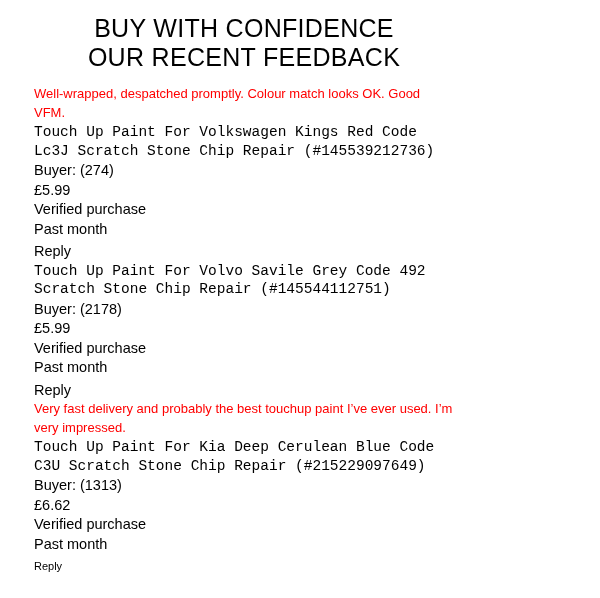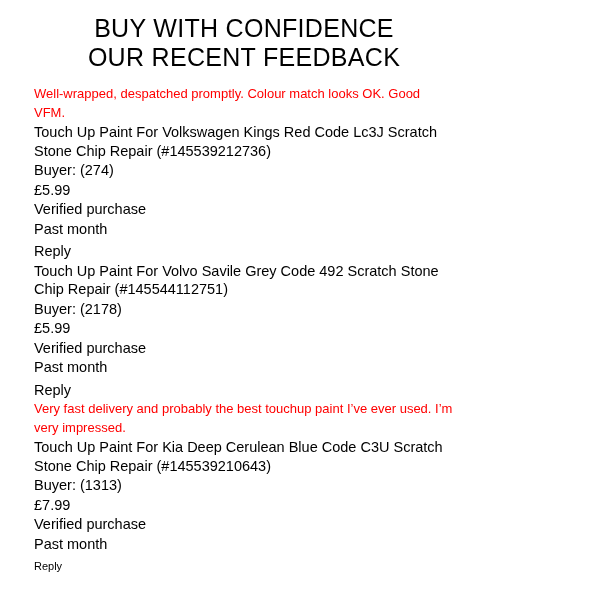--- a/index.html
+++ b/index.html
@@ -44,20 +44,21 @@
     color: #ff0000;
     font-size: 13px;
     line-height: 18.5px;
     margin: 0 0 1px 0;
   }
   .item-title {
     font-size: 14.5px;
     line-height: 18.5px;
     margin: 0 4px 1px 0;
     color: #000;
+    font-family: Liberation Mono, monospace;
   }
   .meta {
     font-size: 14.5px;
     line-height: 18.5px;
     margin: 0 0 1px 0;
     color: #000;
   }
   .reply {
     font-size: 14.5px;
     line-height: 18.5px;
@@ -97,23 +98,23 @@
       <p class="item-title">Touch Up Paint For Volvo Savile Grey Code 492 Scratch Stone Chip Repair (#145544112751)</p>
       <p class="meta">Buyer:  (2178)</p>
       <p class="meta">£5.99</p>
       <p class="meta">Verified purchase</p>
       <p class="meta">Past month</p>
       <p class="reply">Reply</p>
     </div>
 
     <div class="feedback-item">
       <p class="comment">Very fast delivery and probably the best touchup paint I’ve ever used. I’m very impressed.</p>
-      <p class="item-title">Touch Up Paint For Kia Deep Cerulean Blue Code C3U Scratch Stone Chip Repair (#145539210643)</p>
+      <p class="item-title">Touch Up Paint For Kia Deep Cerulean Blue Code C3U Scratch Stone Chip Repair (#215229097649)</p>
       <p class="meta">Buyer: (1313)</p>
-      <p class="meta">£7.99</p>
+      <p class="meta">£6.62</p>
       <p class="meta">Verified purchase</p>
       <p class="meta">Past month</p>
       <div class="spacer-2"></div>
       <p class="reply reply-small">Reply</p>
     </div>
 
   </div>
 </div>
 
 </body></html>

